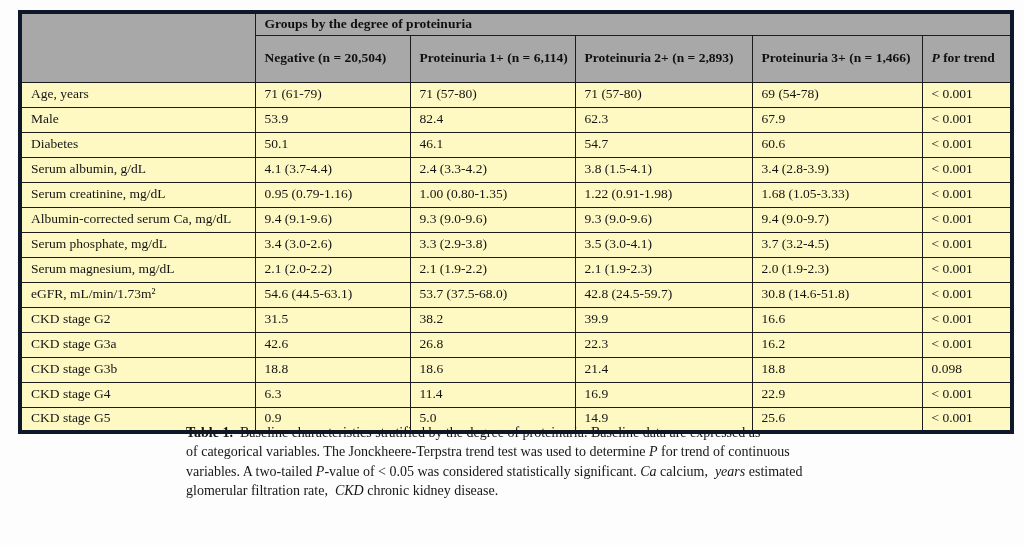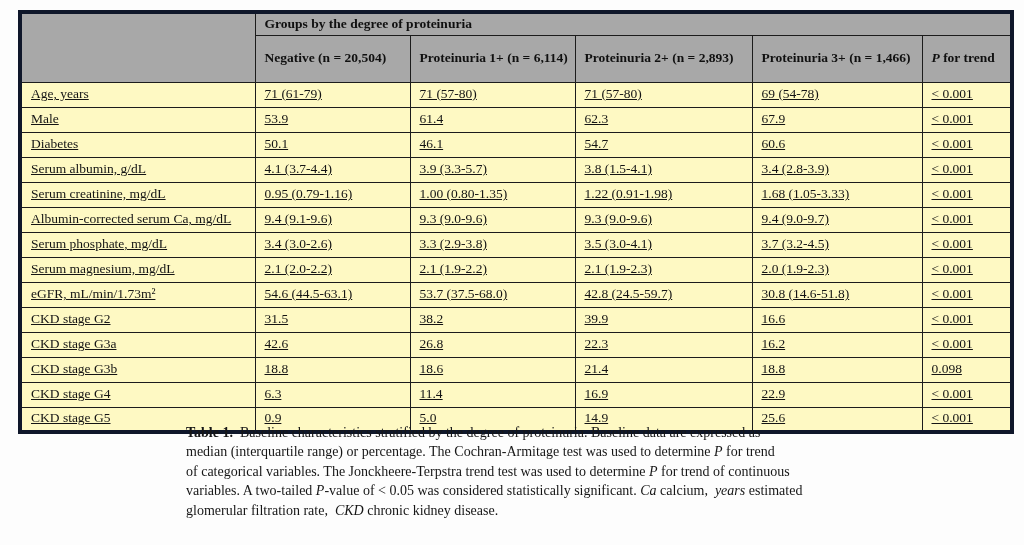--- a/index.html
+++ b/index.html
@@ -37,21 +37,21 @@
     overflow: hidden;
     white-space: nowrap;
   }
   table.baseline th {
     font-weight: bold;
     background: #a8a8a8;
     color: #101010;
   }
   tr.hdr-row-1 { height: 23px; }
   tr.hdr-row-2 { height: 47px; }
-  tbody tr { height: 25px; text-decoration: underline; }
+  tbody tr { height: 25px; }
   td.row-label { }
   .p-italic { font-style: italic; }
   .caption {
     position: absolute;
     left: 186px;
     top: 423px;
     width: 690px;
     font-size: 14px;
     line-height: 19.4px;
     color: #161616;
@@ -92,37 +92,37 @@
       <td class="row-label">Age, years</td>
       <td>71 (61-79)</td>
       <td>71 (57-80)</td>
       <td>71 (57-80)</td>
       <td>69 (54-78)</td>
       <td>&lt; 0.001</td>
     </tr>
         <tr>
       <td class="row-label">Male</td>
       <td>53.9</td>
-      <td>61.4</td>
+      <td>82.4</td>
       <td>62.3</td>
       <td>67.9</td>
       <td>&lt; 0.001</td>
     </tr>
         <tr>
       <td class="row-label">Diabetes</td>
       <td>50.1</td>
       <td>46.1</td>
       <td>54.7</td>
       <td>60.6</td>
       <td>&lt; 0.001</td>
     </tr>
         <tr>
       <td class="row-label">Serum albumin, g/dL</td>
       <td>4.1 (3.7-4.4)</td>
-      <td>3.9 (3.3-5.7)</td>
+      <td>2.4 (3.3-4.2)</td>
       <td>3.8 (1.5-4.1)</td>
       <td>3.4 (2.8-3.9)</td>
       <td>&lt; 0.001</td>
     </tr>
         <tr>
       <td class="row-label">Serum creatinine, mg/dL</td>
       <td>0.95 (0.79-1.16)</td>
       <td>1.00 (0.80-1.35)</td>
       <td>1.22 (0.91-1.98)</td>
       <td>1.68 (1.05-3.33)</td>
@@ -198,19 +198,18 @@
       <td>5.0</td>
       <td>14.9</td>
       <td>25.6</td>
       <td>&lt; 0.001</td>
     </tr>
       </tbody>
   </table>
 
   <div class="caption" id="caption">
       <div class="caption-line"><span class="seg-b">Table 1.</span><span>  Baseline characteristics stratified by the degree of proteinuria. Baseline data are expressed as</span></div>
-      <div class="caption-line"><span>median (interquartile range) or percentage. The Cochran-Armitage test was used to determine </span><span class="seg-i">P</span><span> for trend</span></div>
       <div class="caption-line"><span>of categorical variables. The Jonckheere-Terpstra trend test was used to determine </span><span class="seg-i">P</span><span> for trend of continuous</span></div>
       <div class="caption-line"><span>variables. A two-tailed </span><span class="seg-i">P</span><span>-value of &lt; 0.05 was considered statistically significant. </span><span class="seg-i">Ca</span><span> calcium,  </span><span class="seg-i">years</span><span> estimated</span></div>
       <div class="caption-line"><span>glomerular filtration rate,  </span><span class="seg-i">CKD</span><span> chronic kidney disease.</span></div>
     </div>
 
 </div>
 
 </body></html>

